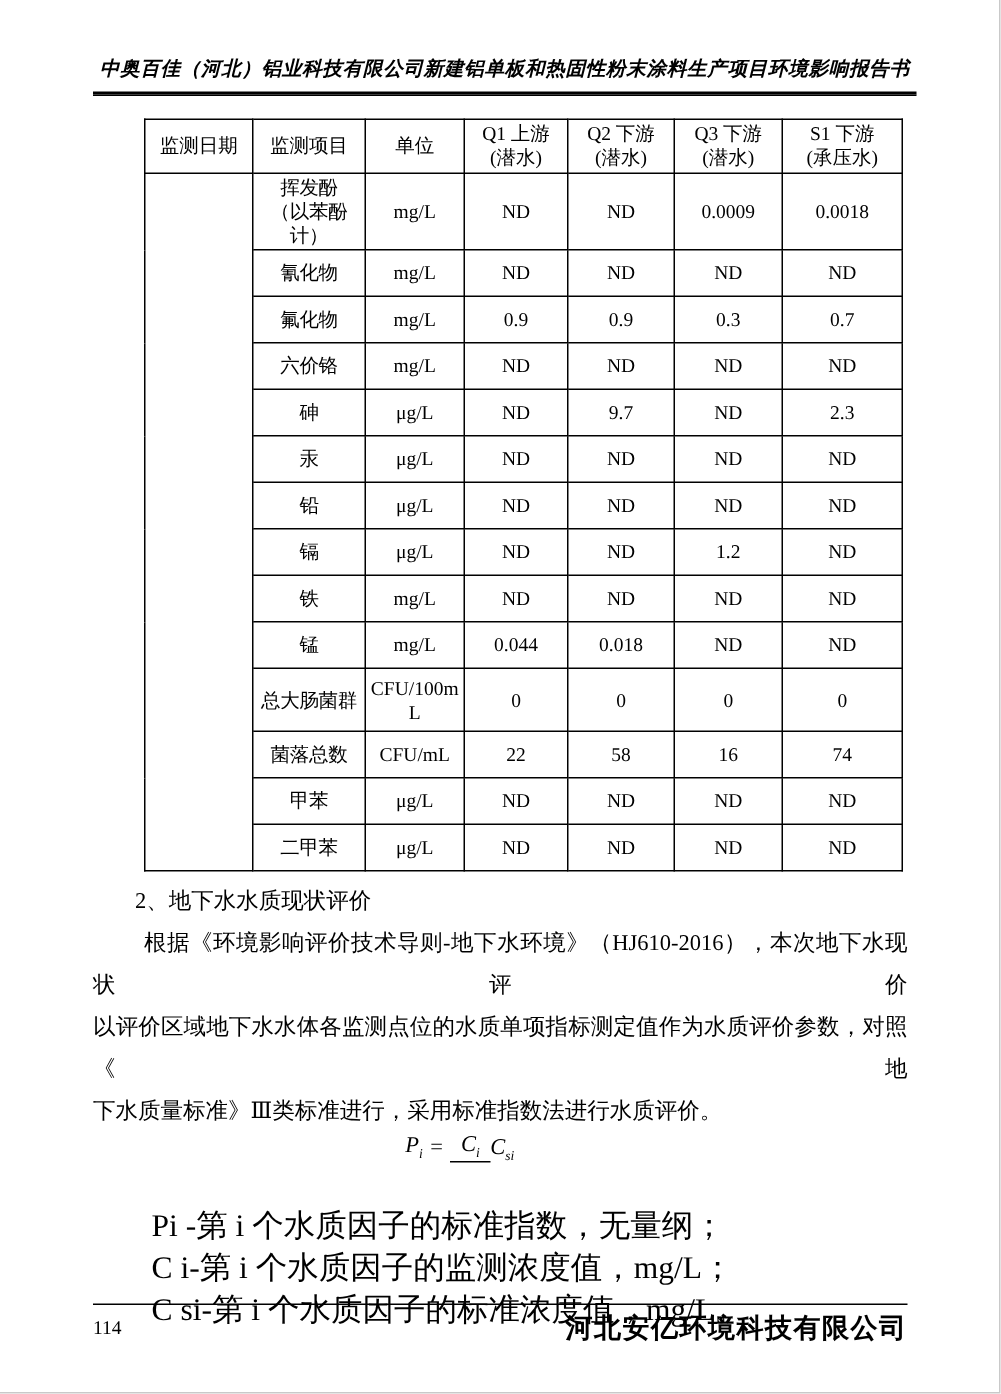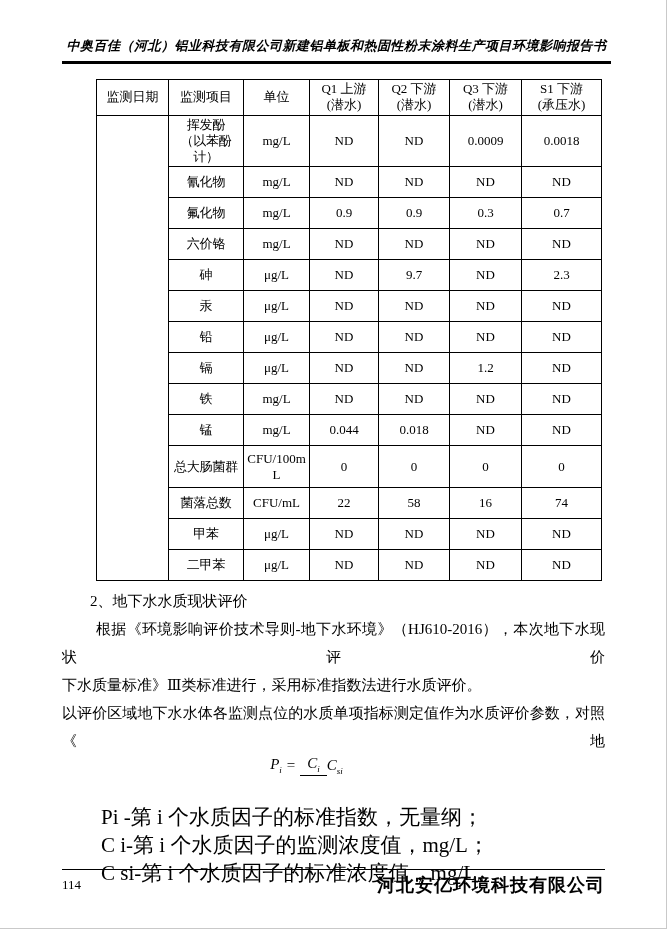--- a/index.html
+++ b/index.html
@@ -255,22 +255,22 @@
             <td class="value-cell">ND</td>
           </tr>
         </tbody>
     </table>
   </div>
 
   <div class="sec-heading">2、地下水水质现状评价</div>
 
   <div class="para">
     <div class="line first j">根据《环境影响评价技术导则-地下水环境》（HJ610-2016），本次地下水现状评价</div>
+    <div class="line j">以评价区域地下水水体各监测点位的水质单项指标测定值作为水质评价参数，对照《地</div>
     <div class="line">下水质量标准》Ⅲ类标准进行，采用标准指数法进行水质评价。</div>
-    <div class="line j">以评价区域地下水水体各监测点位的水质单项指标测定值作为水质评价参数，对照《地</div>
   </div>
 
 
   <div class="formula-row">
     <span class="formula">
       <span><span>P</span><sub>i</sub></span>
       <span class="feq">=</span>
       <span class="frac">
         <span class="num"><span>C</span><sub>i</sub></span>
         <span class="den"><span>C</span><sub>si</sub></span>

